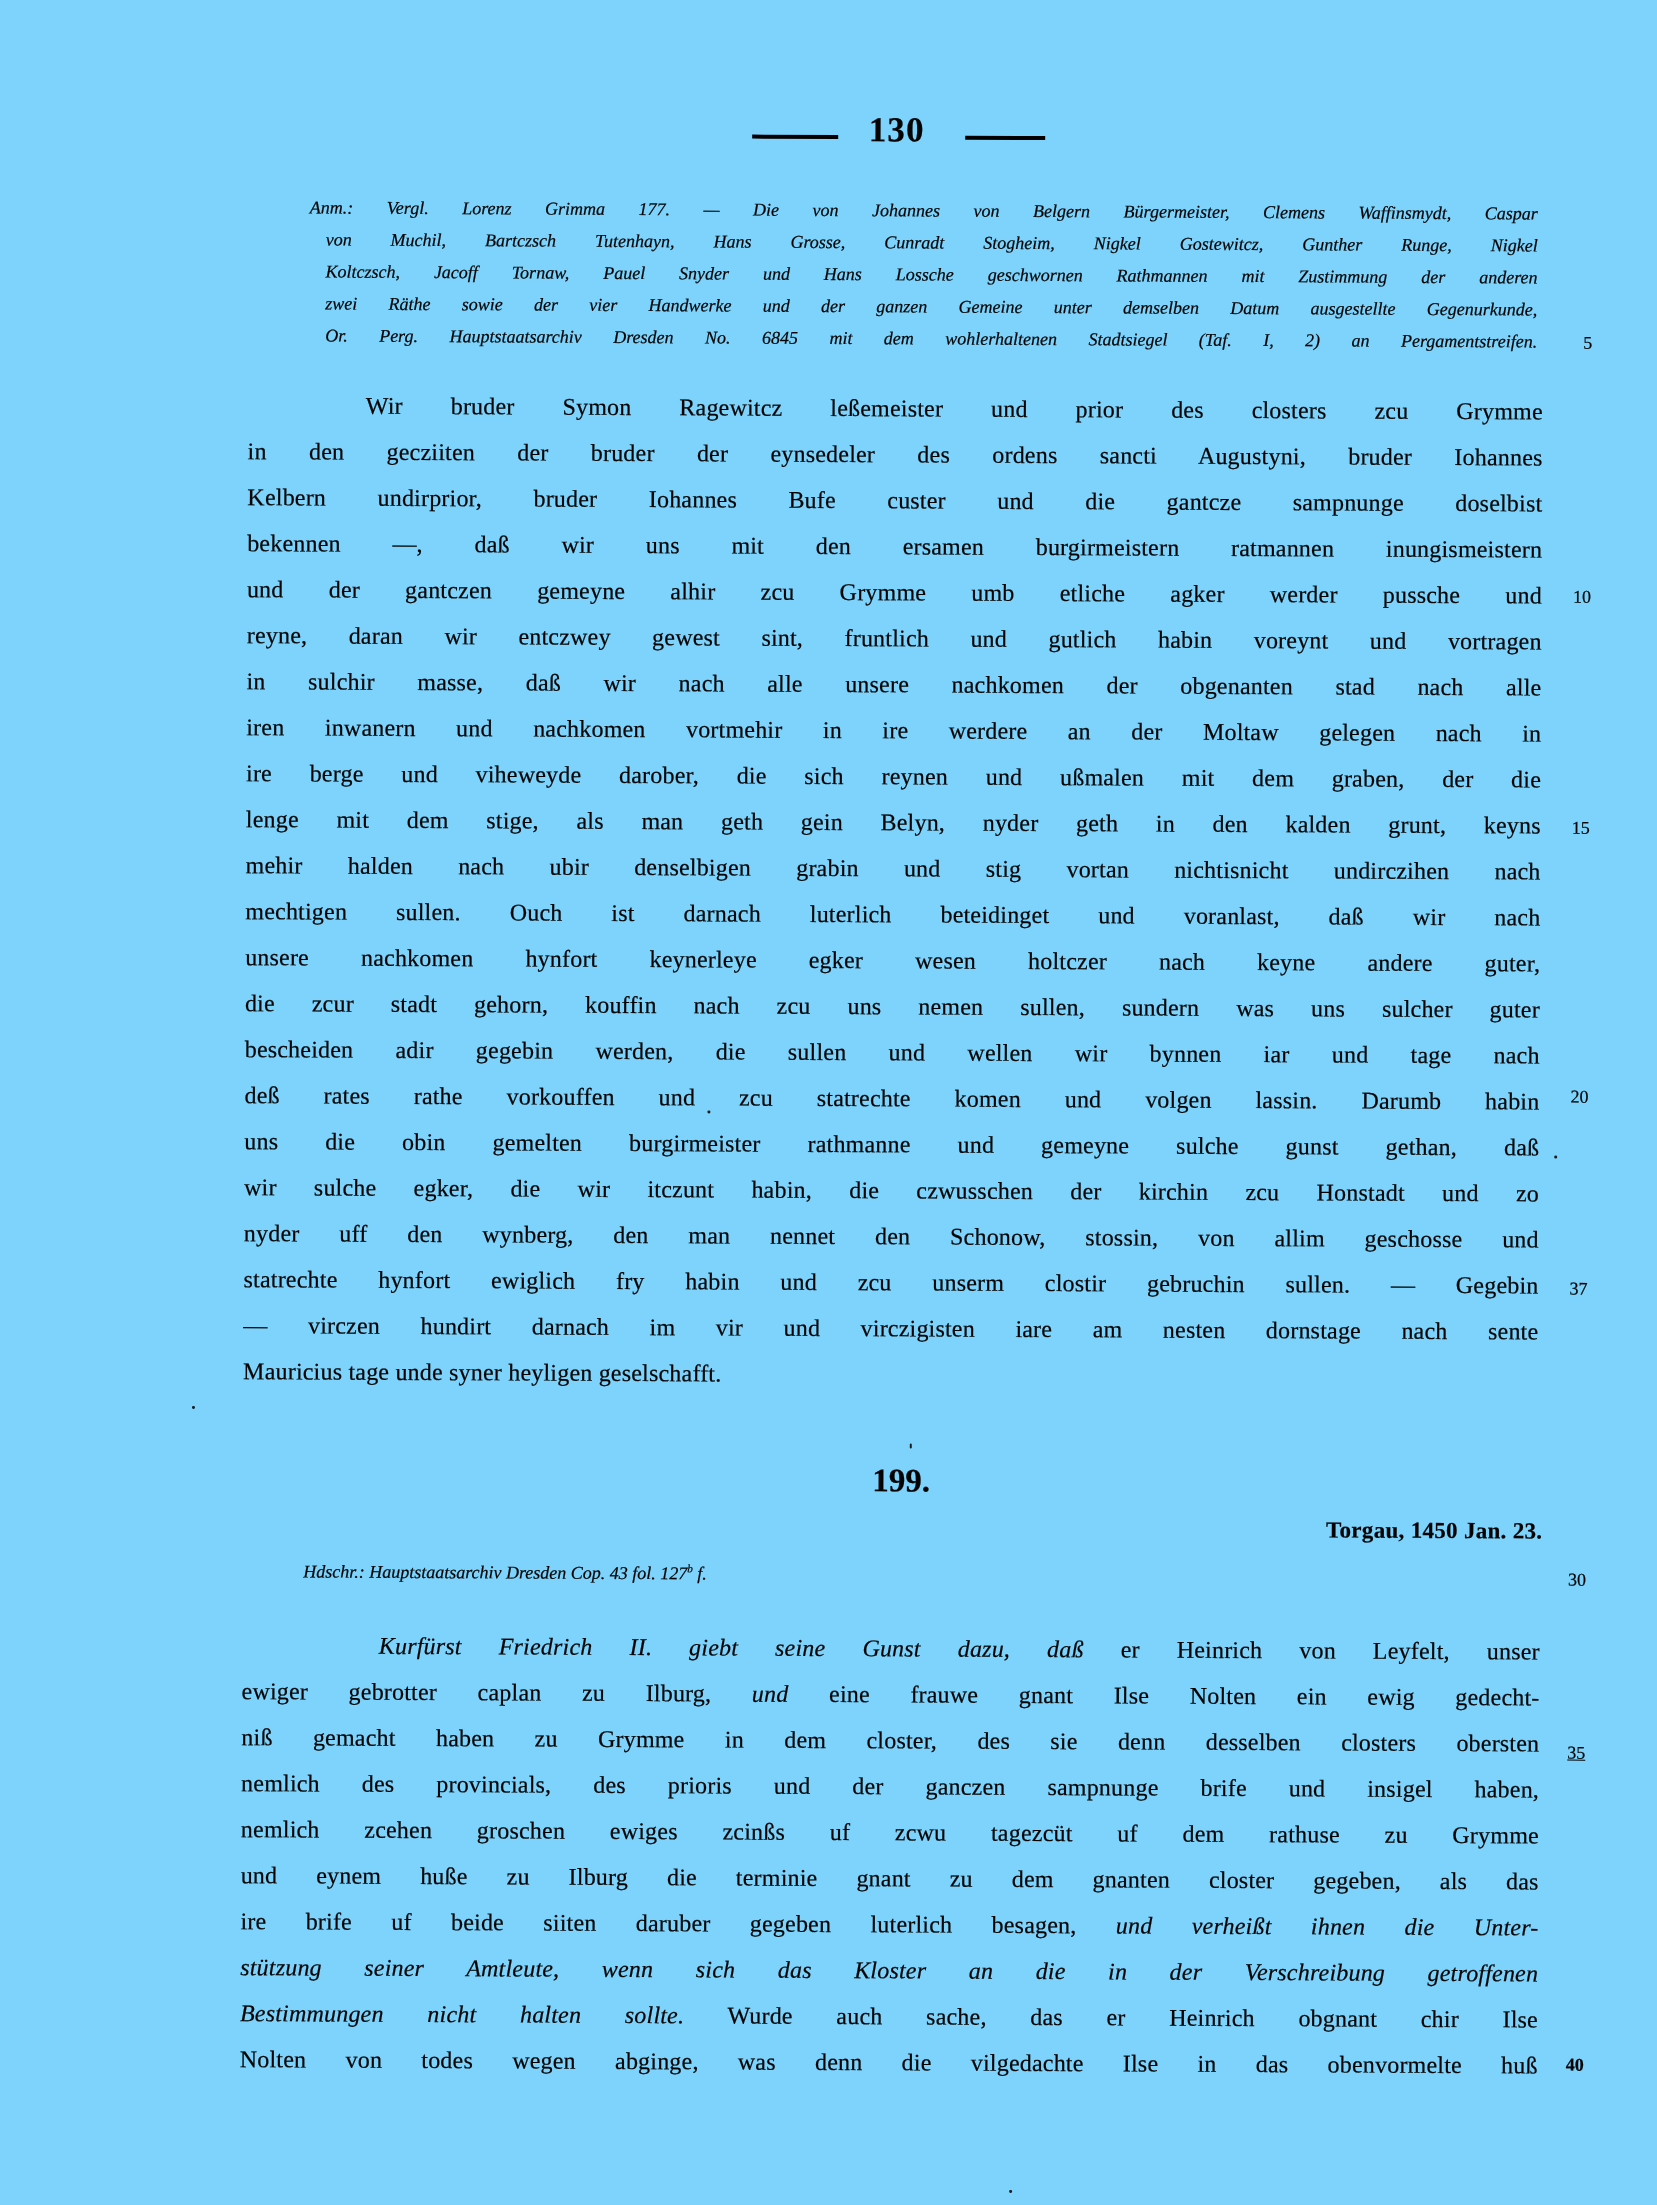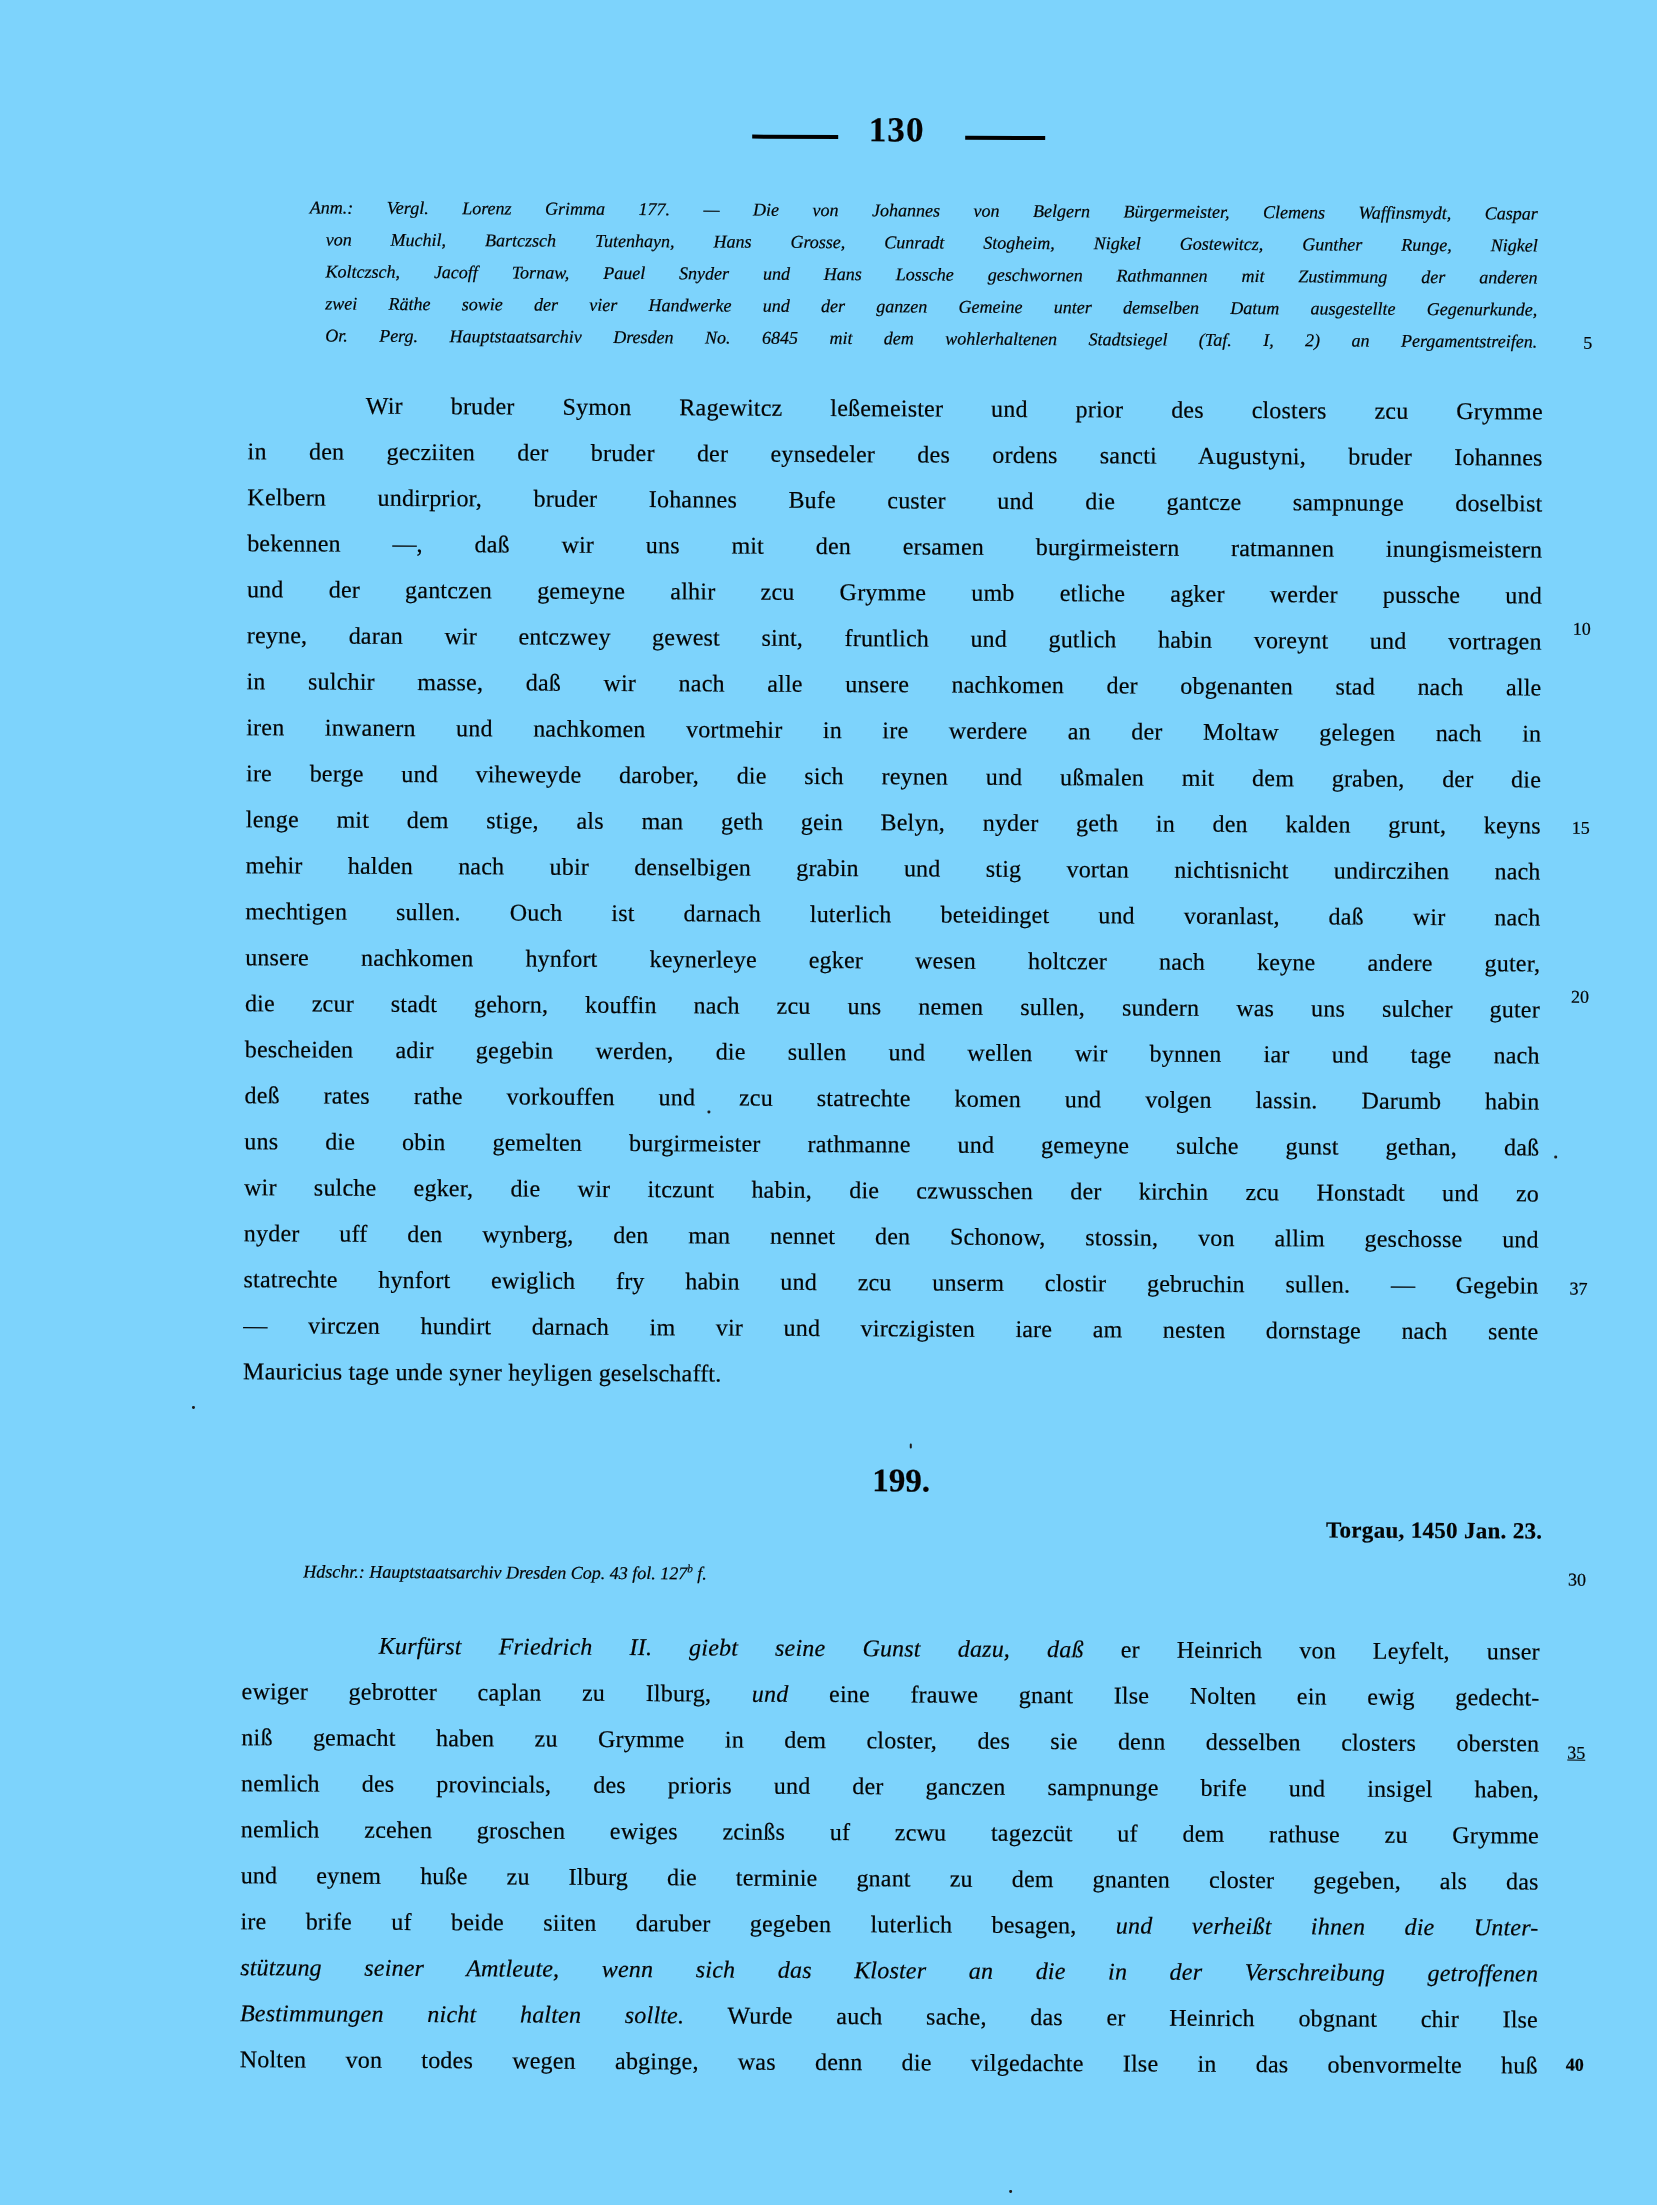--- a/index.html
+++ b/index.html
@@ -96,23 +96,23 @@
         <div class="bline2 j"><span class="">nemlich zcehen groschen ewiges zcinßs uf zcwu tagezcüt uf dem rathuse zu Grymme</span></div>
         <div class="bline2 j"><span class="">und eynem huße zu Ilburg die terminie gnant zu dem gnanten closter gegeben, als das</span></div>
         <div class="bline2 j"><span class="">ire brife uf beide siiten daruber gegeben luterlich besagen, </span><span class="it">und verheißt ihnen die Unter-</span></div>
         <div class="bline2 j"><span class="it">stützung seiner Amtleute, wenn sich das Kloster an die in der Verschreibung getroffenen</span></div>
         <div class="bline2 j"><span class="it">Bestimmungen nicht halten sollte.</span><span class=""> Wurde auch sache, das er Heinrich obgnant chir Ilse</span></div>
         <div class="bline2 j"><span class="">Nolten von todes wegen abginge, was denn die vilgedachte Ilse in das obenvormelte huß</span></div>
       </div>
 
     <div id="margins">
         <div class="lineno" style="top: 323px; line-height: 32px;">5</div>
-        <div class="lineno" style="top: 602px; line-height: 46px; font-family: Liberation Serif, serif;">10</div>
+        <div class="lineno" style="top: 570px; line-height: 46px; font-family: Liberation Serif, serif;">10</div>
         <div class="lineno" style="top: 801px; line-height: 46px; text-align: right;">15</div>
-        <div class="lineno" style="top: 970px; line-height: 46px;">20</div>
+        <div class="lineno" style="top: 1070px; line-height: 46px;">20</div>
         <div class="lineno" style="top: 1262px; line-height: 46px;">37</div>
         <div class="lineno" style="top: 1563px; line-height: 26px;">30</div>
         <div class="lineno" style="top: 1726px; line-height: 46px; text-decoration: underline;">35</div>
         <div class="lineno" style="top: 2038px; line-height: 46px; font-weight: bold;">40</div>
       </div>
 
     <div class="speck" style="left:708px;top:1111px;width:2.7px;height:2.7px;"></div>
     <div class="speck" style="left:1555px;top:1152px;width:3.3px;height:2.7px;"></div>
     <div class="speck" style="left:194px;top:1409px;width:2.7px;height:2.7px;"></div>
     <div class="speck" style="left:912px;top:1443px;width:2.2px;height:5px;border-radius:1.1px;"></div>

